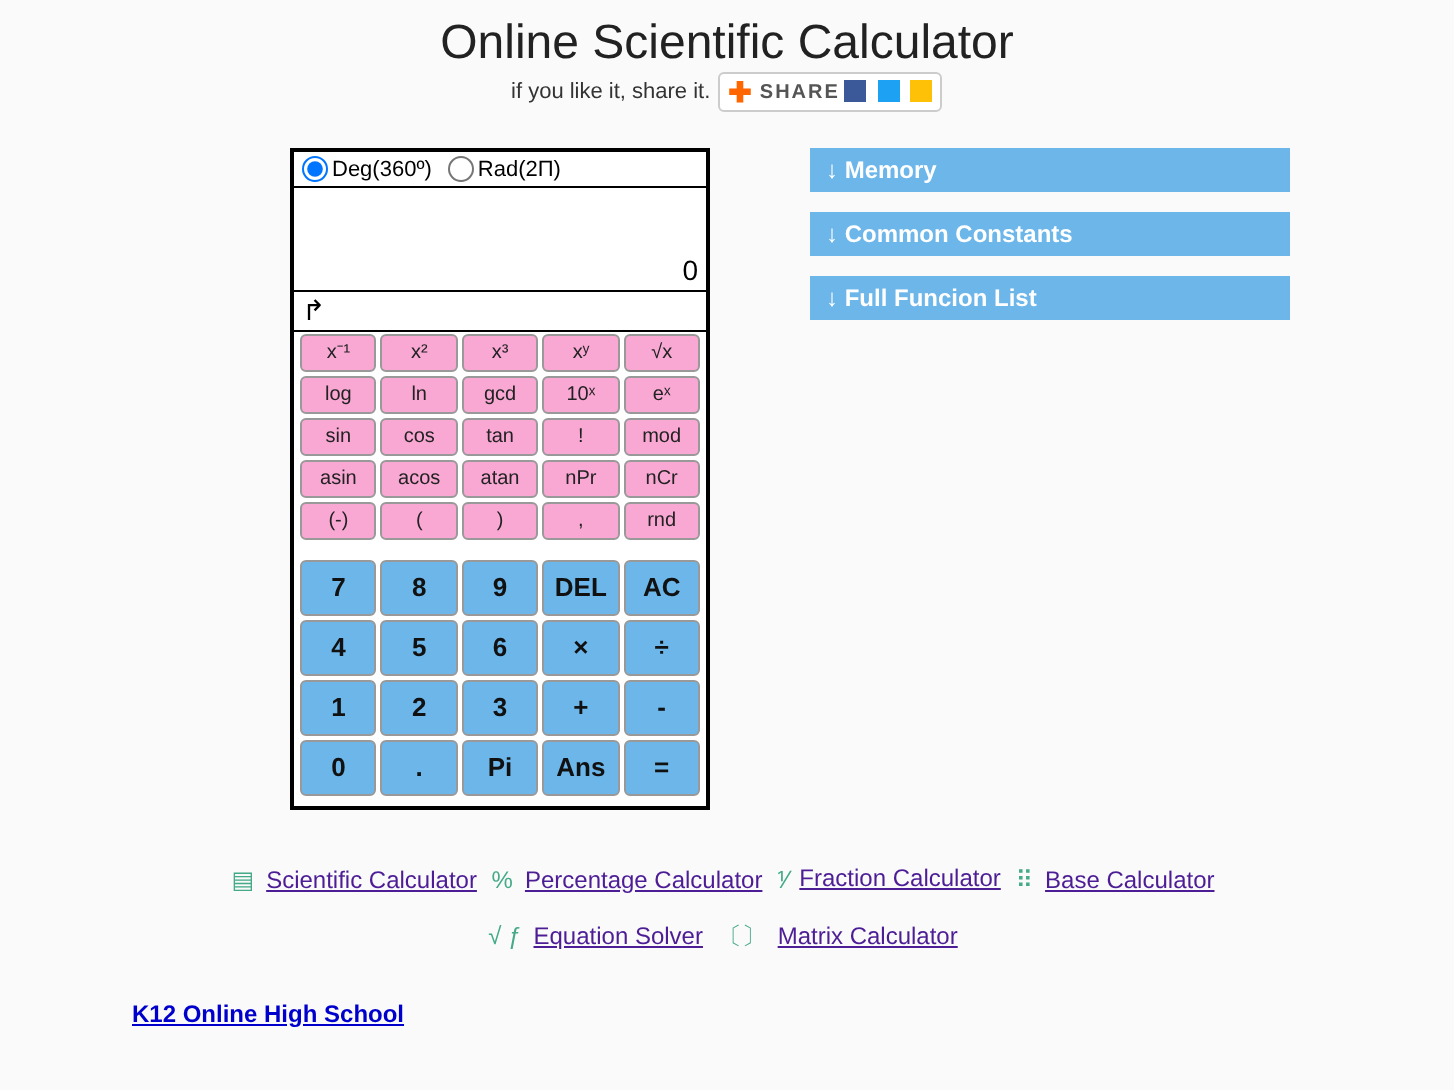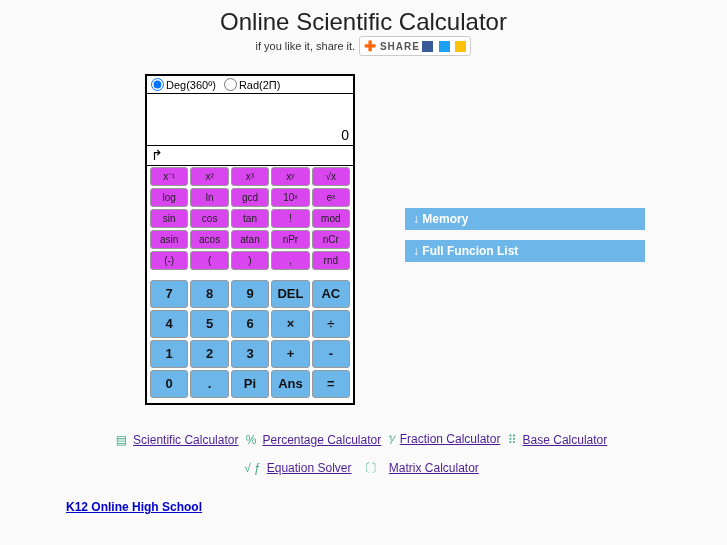--- a/index.html
+++ b/index.html
@@ -51,21 +51,20 @@
   width: 11px;
   height: 11px;
   display: inline-block;
   margin-left: 2px;
   vertical-align: middle;
 }
 .main {
   display: flex;
   gap: 50px;
   padding: 0 0 0 145px;
-  align-items: center;
 }
 .calc {
   width: 210px;
   border: 2px solid #000;
   background: #fff;
 }
 .mode-row {
   border-bottom: 1px solid #000;
   padding: 2px 4px;
   font-size: 11px;
@@ -102,21 +101,21 @@
 .fkey, .nkey {
   flex: 1;
   margin: 1px;
   text-align: center;
   border: 1px solid #999;
   border-radius: 3px;
   cursor: pointer;
   user-select: none;
 }
 .fkey {
-  background: #d946ef;
+  background: #f9a8d4;
   font-size: 10px;
   height: 19px;
   line-height: 18px;
   color: #222;
 }
 .nkey {
   background: #6cb6ea;
   font-size: 13px;
   font-weight: bold;
   height: 28px;
@@ -259,20 +258,21 @@
       <div class="nkey">0</div>
       <div class="nkey">.</div>
       <div class="nkey">Pi</div>
       <div class="nkey">Ans</div>
       <div class="nkey">=</div>
     </div>
   </div>
 
   <div class="side">
     <div class="panel">↓ Memory</div>
+    <div class="panel">↓ Common Constants</div>
     <div class="panel">↓ Full Funcion List</div>
   </div>
 </div>
 
 <div class="footer-links">
   <div class="row">
     <span class="flink">
         <span class="ic">▤</span>
         <a href="#">Scientific Calculator</a>
       </span>

